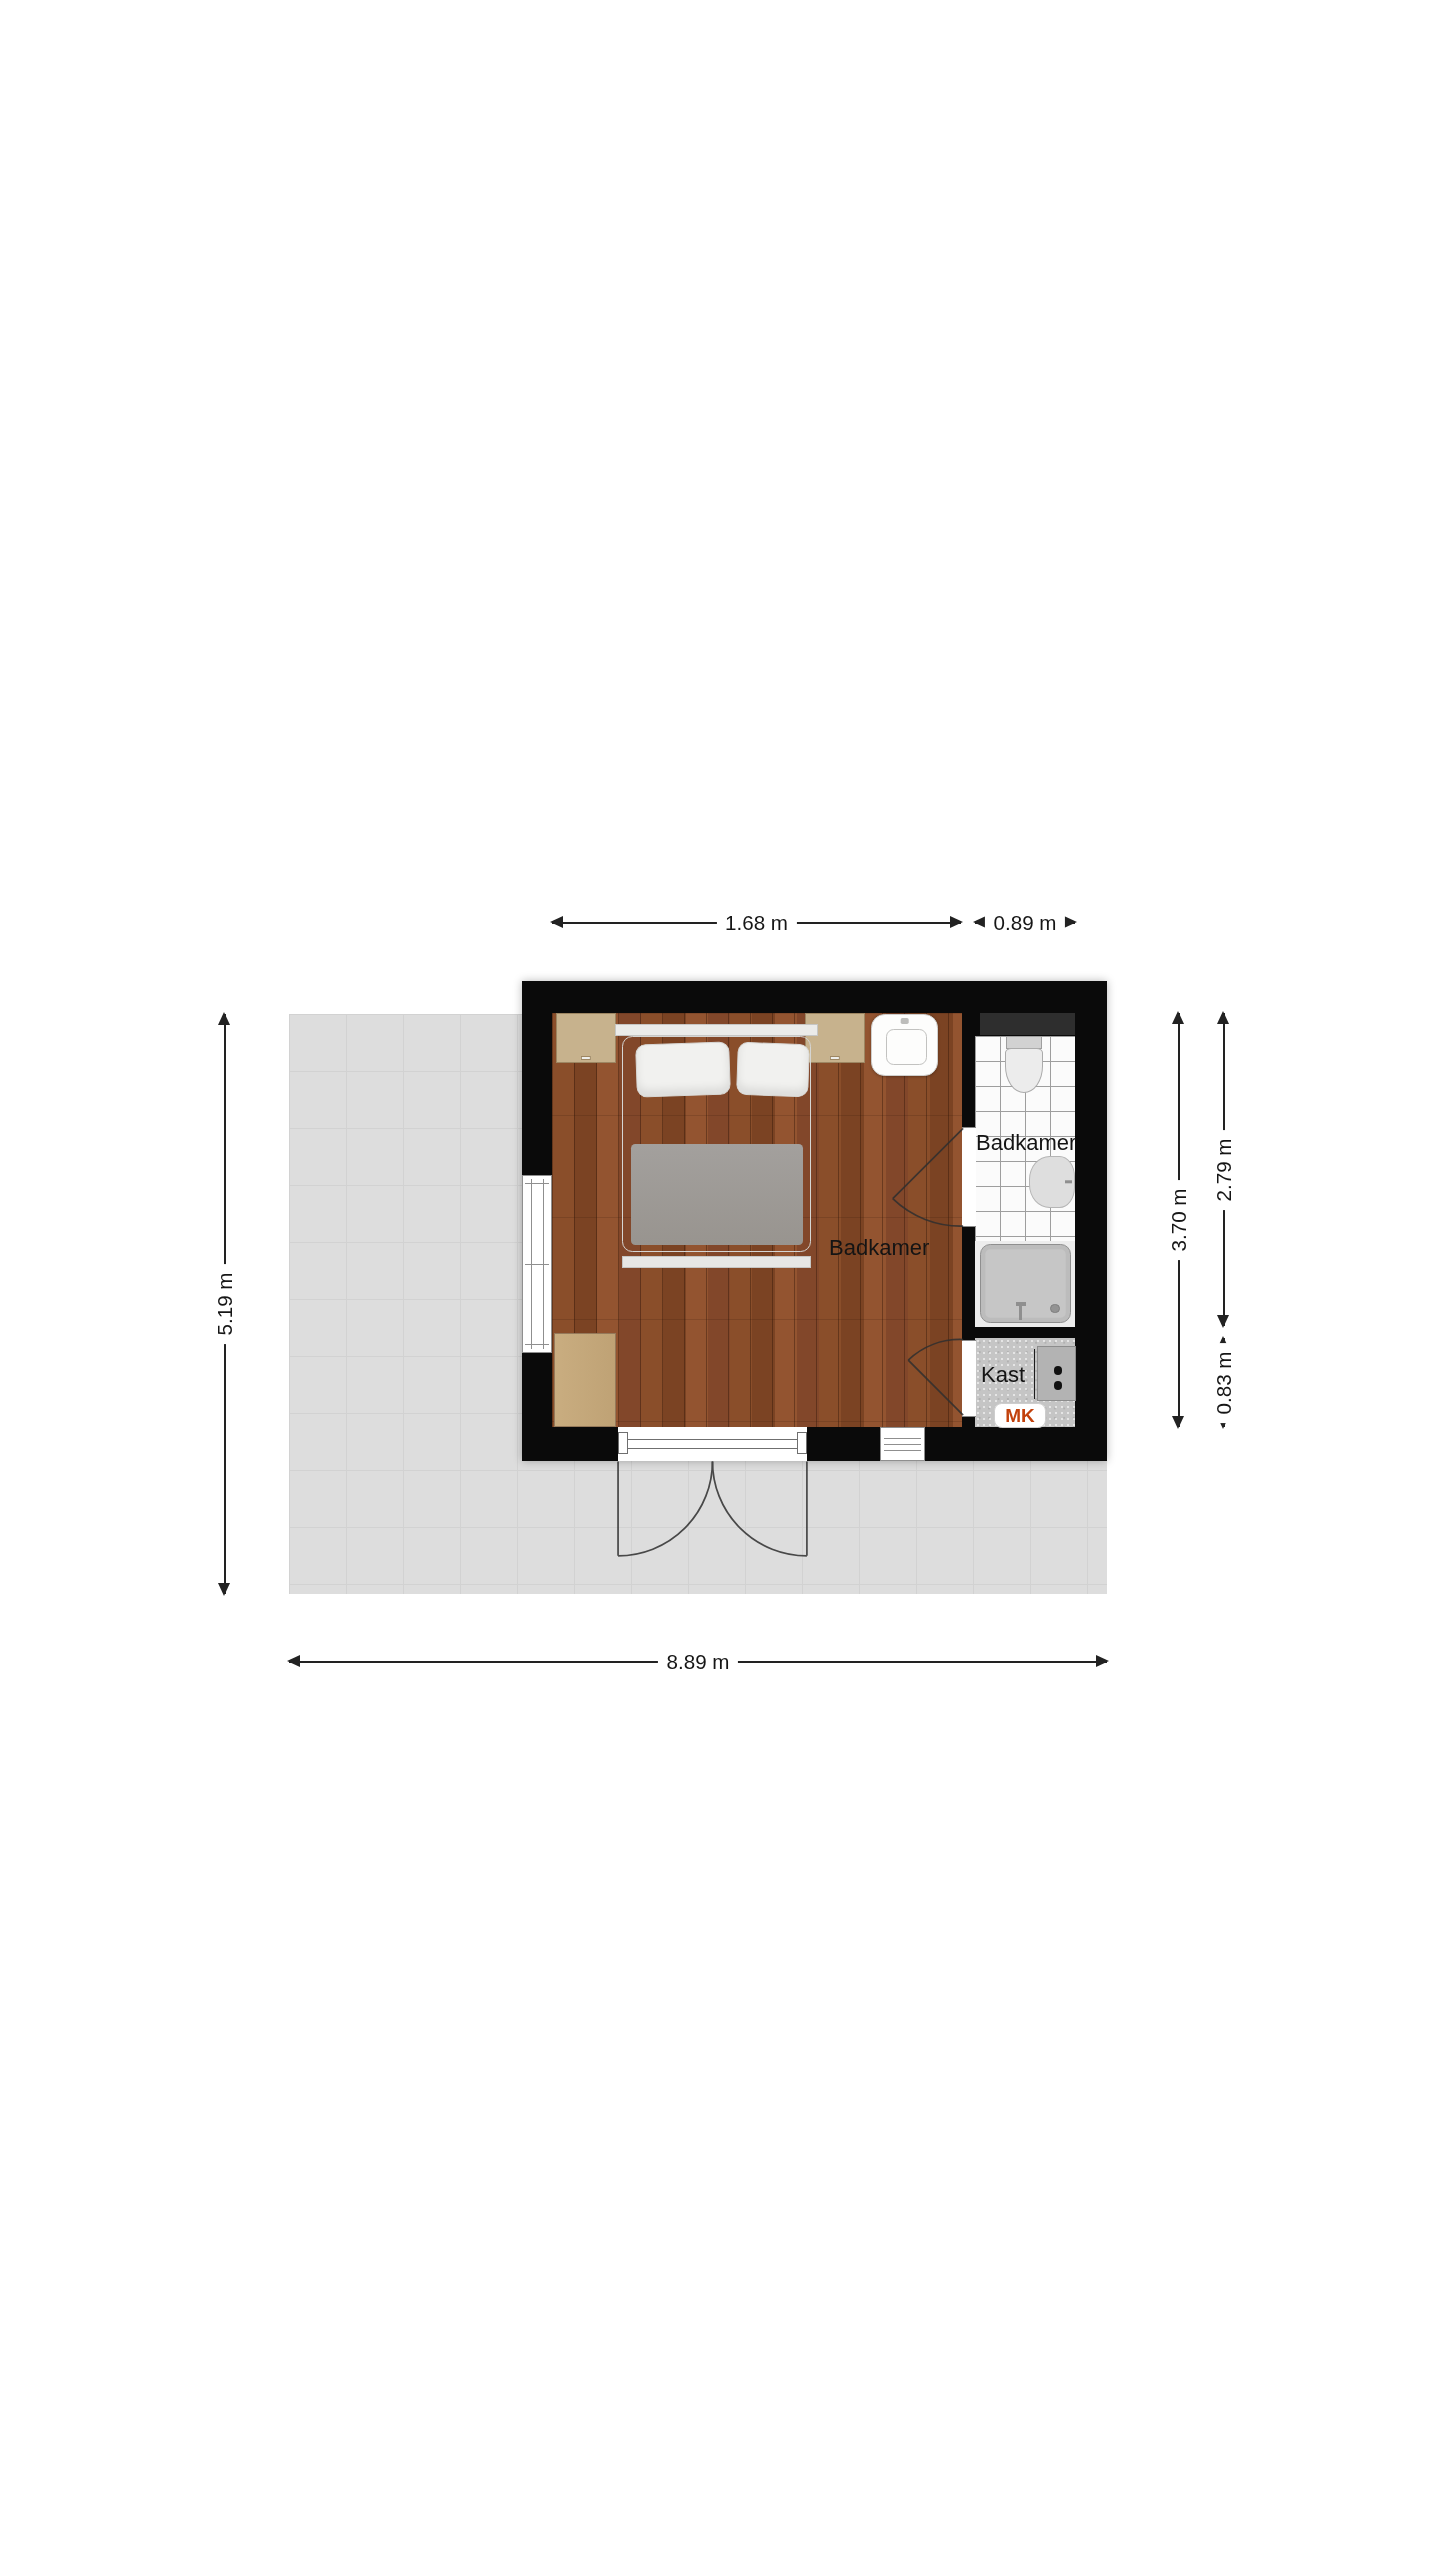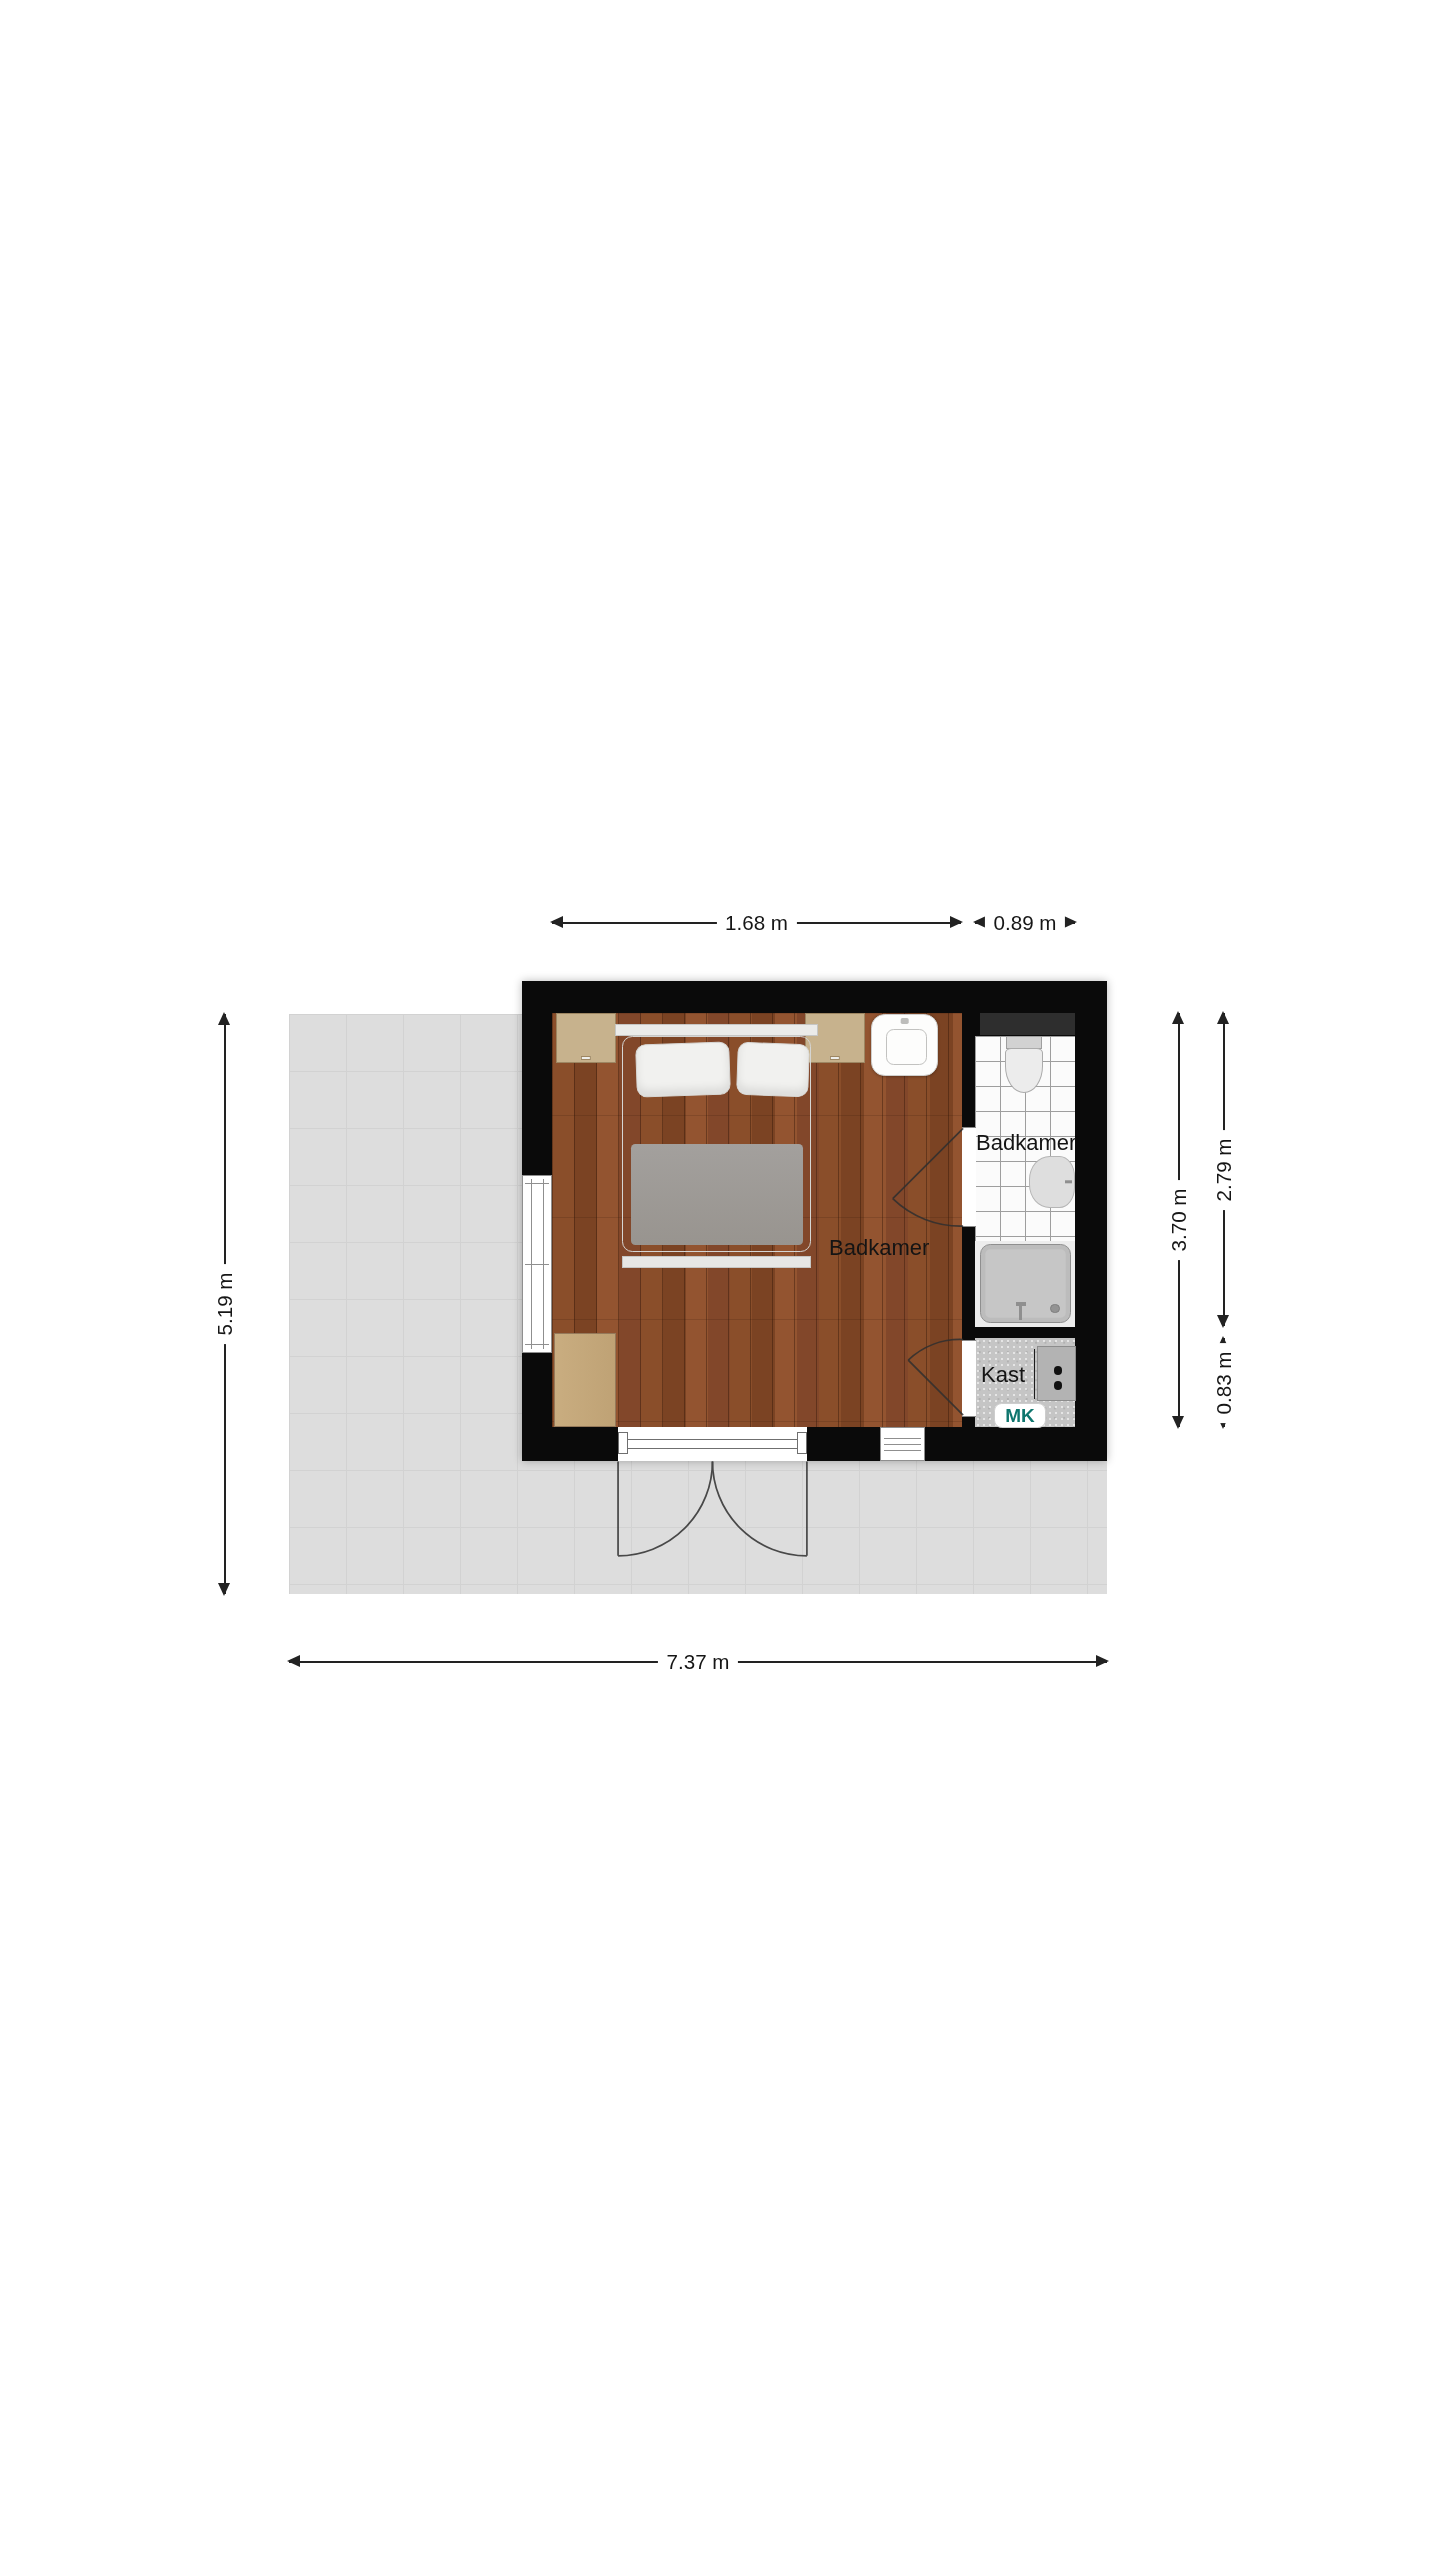--- a/index.html
+++ b/index.html
@@ -113,21 +113,21 @@
   .meter-panel .dot{position:absolute;left:15.5px;width:8.6px;height:8.6px;border-radius:50%;background:#111;}
   .d1{top:19px;} .d2{top:34px;}
 
   
   .room-label{position:absolute;z-index:5;font-size:22px;color:#141414;white-space:nowrap;letter-spacing:0;}
   .lbl-bijgebouw{left:829px;top:1235px;}
   .lbl-badkamer{left:976px;top:1130px;}
   .lbl-kast{left:981px;top:1362px;}
   .mk-badge{position:absolute;left:994px;top:1403px;z-index:5;width:52px;height:25px;background:#fff;
     border:0.9px solid #cdcdcd;border-radius:7.7px;box-sizing:border-box;
-    display:flex;align-items:center;justify-content:center;font-size:19px;font-weight:bold;color:#0f766e;}
+    display:flex;align-items:center;justify-content:center;font-size:19px;font-weight:bold;color:#c2410c;}
 
   
   .dim{position:absolute;z-index:7;}
   .dline-h{position:absolute;left:0;right:0;top:-0.9px;height:1.7px;background:var(--dimension_ink,#222);}
   .dline-v{position:absolute;top:0;bottom:0;left:-0.9px;width:1.7px;background:var(--dimension_ink,#222);}
   .ah{position:absolute;width:0;height:0;border-style:solid;}
   .ah-l{left:-1.7px;top:-6.9px;border-width:6.9px 13.7px 6.9px 0;border-color:transparent var(--dimension_ink,#222) transparent transparent;}
   .ah-r{right:-1.7px;top:-6.9px;border-width:6.9px 0 6.9px 13.7px;border-color:transparent transparent transparent var(--dimension_ink,#222);}
   .ah-u{top:-1.7px;left:-6.9px;border-width:0 6.9px 13.7px 6.9px;border-color:transparent transparent var(--dimension_ink,#222) transparent;}
   .ah-d{bottom:-1.7px;left:-6.9px;border-width:13.7px 6.9px 0 6.9px;border-color:var(--dimension_ink,#222) transparent transparent transparent;}
@@ -249,21 +249,21 @@
   <div class="dim dim-h dim-top-bath">
     <span class="dline-h"></span>
     <span class="ah ah-l"></span>
     <span class="ah ah-r"></span>
     <span class="dlabel">0.89 m</span>
   </div>
   <div class="dim dim-h dim-bottom">
     <span class="dline-h"></span>
     <span class="ah ah-l"></span>
     <span class="ah ah-r"></span>
-    <span class="dlabel">7.37 m</span>
+    <span class="dlabel">8.89 m</span>
   </div>
   <div class="dim dim-v dim-left">
     <span class="dline-v"></span>
     <span class="ah ah-u"></span>
     <span class="ah ah-d"></span>
     <span class="dlabel">5.19 m</span>
   </div>
   <div class="dim dim-v dim-right-inner">
     <span class="dline-v"></span>
     <span class="ah ah-u"></span>

